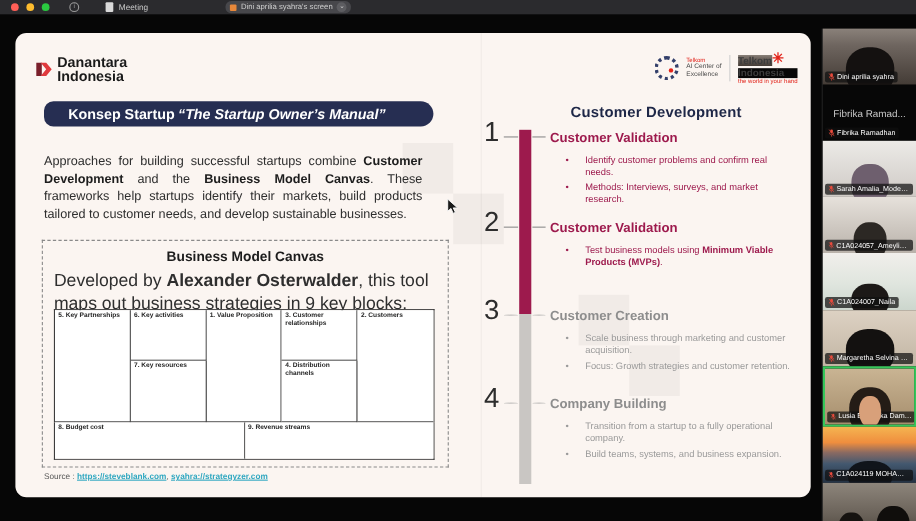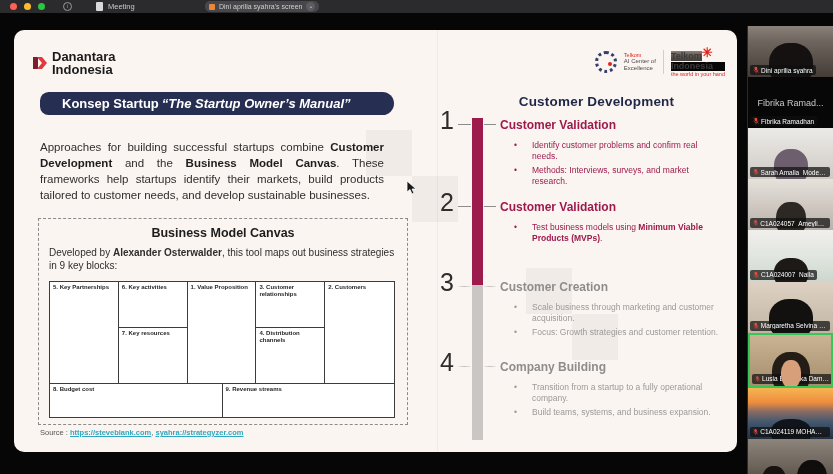--- a/index.html
+++ b/index.html
@@ -30,21 +30,21 @@
 
   .banner { position:absolute; left:26px; top:62px; width:354px; height:23px; background:#262e52; border-radius:9px 12px 12px 9px; display:flex; align-items:center; padding-left:22px; }
   .banner span { color:#fff; font-size:13px; font-weight:bold; }
   .banner .q { font-style:italic; margin-left:3px; }
 
   .intro { position:absolute; left:26px; top:110px; width:344px; font-size:11.5px; line-height:1.38; color:#2e2e2e; text-align:justify; }
   .intro b { color:#1d1d1d; }
 
   .bmc-box { position:absolute; left:24px; top:188px; width:370px; height:207px; border:1px dashed #8a8a8a; }
   .bmc-title { position:absolute; left:0; right:0; top:7px; text-align:center; font-size:12.5px; font-weight:bold; color:#1c1c1c; }
-  .bmc-desc { position:absolute; left:10px; top:27px; width:348px; font-size:10px; line-height:1.3; color:#2e2e2e; }
+  .bmc-desc { position:absolute; left:10px; top:27px; width:348px; font-size:16px; line-height:1.3; color:#2e2e2e; }
   .bmc-table { position:absolute; left:10px; top:62px; width:346px; }
   .bmc-grid { display:grid; grid-template-columns:repeat(5,1fr); grid-template-rows:46px 56px; border:1px solid #3c3c3c; border-bottom:none; }
   .cell { border-right:1px solid #3c3c3c; border-bottom:1px solid #3c3c3c; padding:2px 3px; font-size:6px; font-weight:bold; color:#1f1f1f; line-height:1.15; background:#fff; }
   .cell.last { border-right:none; }
   .span2 { grid-row:1 / span 2; }
   .bmc-bottom { display:flex; border:1px solid #3c3c3c; border-top:none; height:34px; }
   .bmc-bottom .cell { flex:1; border-bottom:none; }
   .source { position:absolute; left:26px; top:398px; font-size:7.5px; color:#555; }
   .source a { color:#2fa7c0; text-decoration:underline; cursor:pointer;font-weight:bold; }
 

